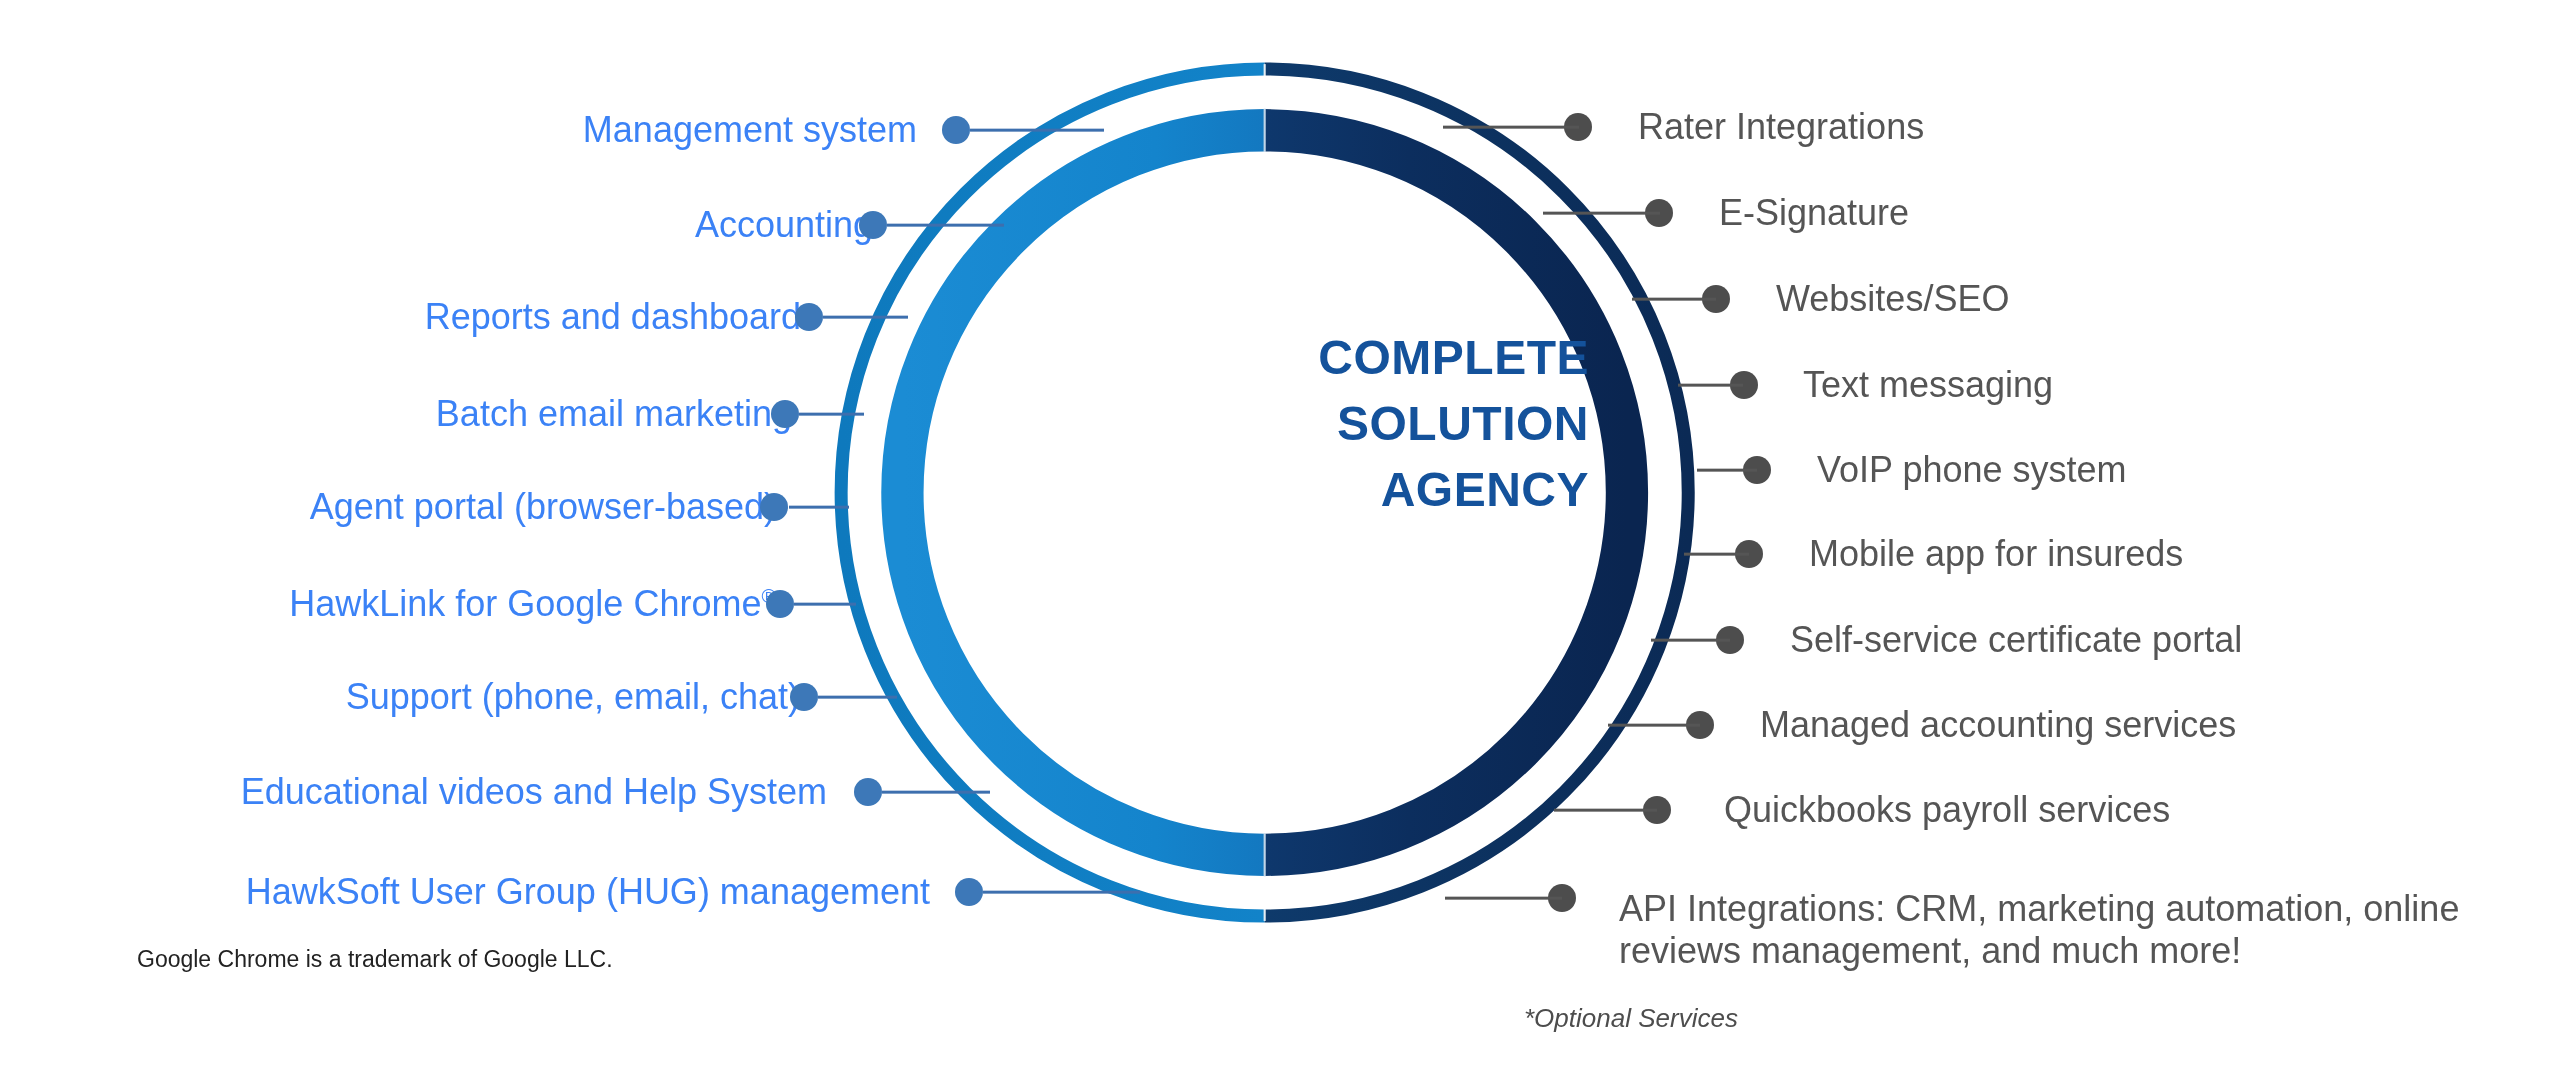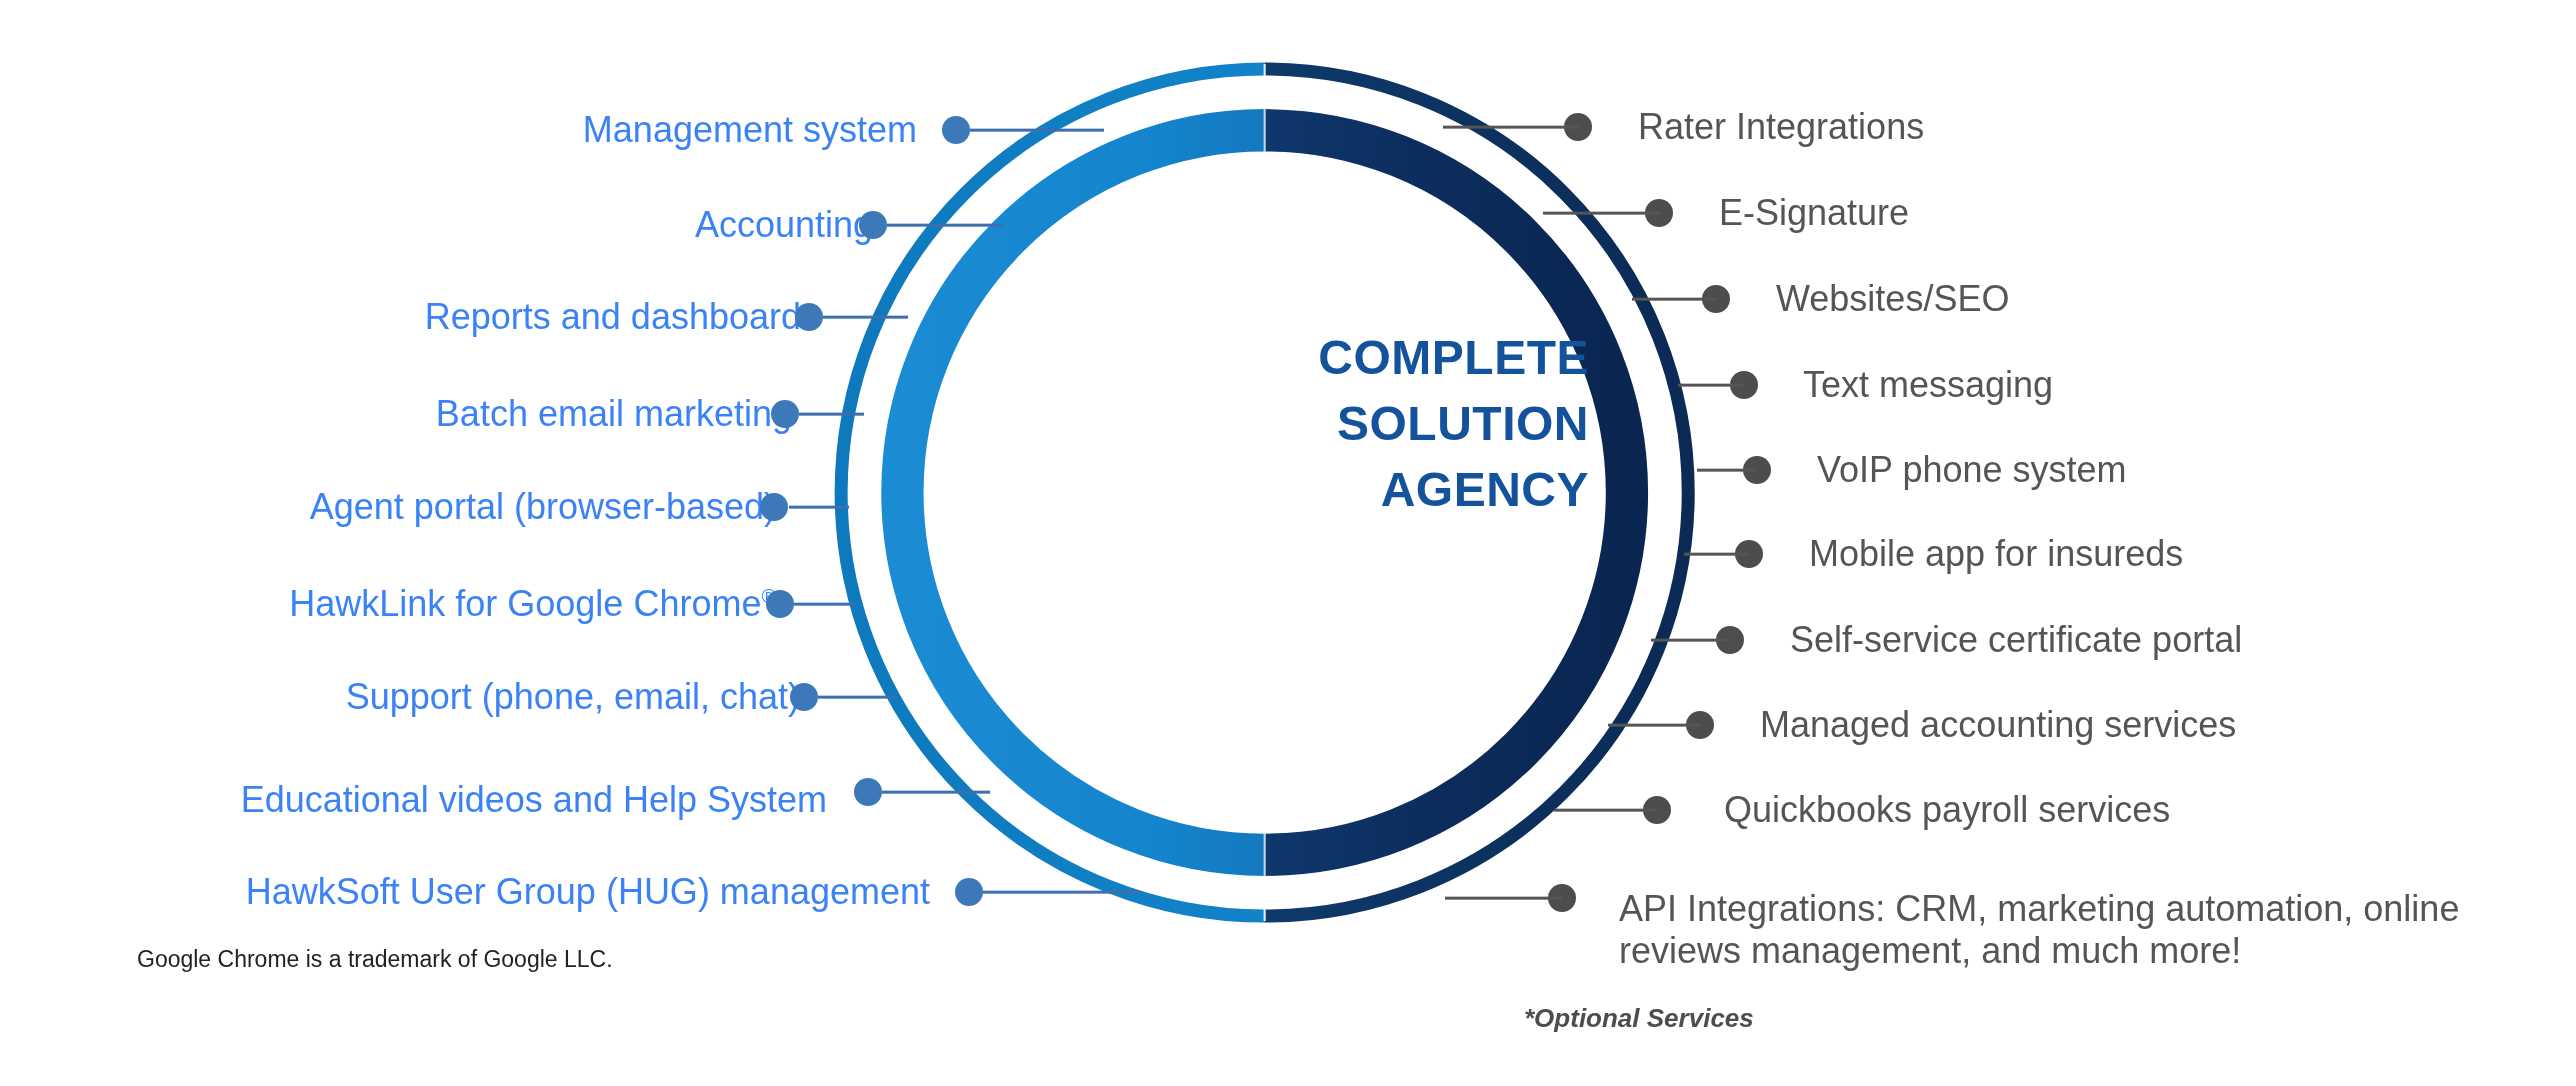--- a/index.html
+++ b/index.html
@@ -81,21 +81,20 @@
   .footnote{
     position:absolute;
     font-size:23px;
     color:#222222;
     white-space:nowrap;
   }
   #footnote-right{
     color:#4D4D4D;
     font-style:italic;
     font-size:26px;
-    font-weight:bold;
   }
 </style>
 </head>
 <body>
 
 <div id="stage">
 
   <svg id="ring-svg" viewBox="0 0 4750 2004">
     <defs>
 
@@ -180,21 +179,21 @@
   <div class="label left" style="right:1800px; top:604px;">
     <span>HawkLink for Google Chrome</span><sup>®</sup>
   </div>
   <div class="dot left" style="left:780px; top:604px;"></div>
   <div class="conn left" style="left:794px; top:604px; width:62px;"></div>
 
   <div class="label left" style="right:1776px; top:697px;">Support (phone, email, chat)</div>
   <div class="dot left" style="left:804px; top:697px;"></div>
   <div class="conn left" style="left:818px; top:697px; width:79px;"></div>
 
-  <div class="label left" style="right:1749px; top:792px;margin-top:8px;">Educational videos and Help System</div>
+  <div class="label left" style="right:1749px; top:792px;">Educational videos and Help System</div>
   <div class="dot left" style="left:868px; top:792px;"></div>
   <div class="conn left" style="left:882px; top:792px; width:108px;"></div>
 
   <div class="label left" style="right:1646px; top:892px;">HawkSoft User Group (HUG) management</div>
   <div class="dot left" style="left:969px; top:892px;"></div>
   <div class="conn left" style="left:983px; top:892px; width:157px;"></div>
 
   <div class="dot right" style="left:1578px; top:127px;"></div>
   <div class="conn right" style="left:1443px; top:127px; width:136px;"></div>
   <div class="label right" style="left:1638px; top:127px;">Rater Integrations</div>

